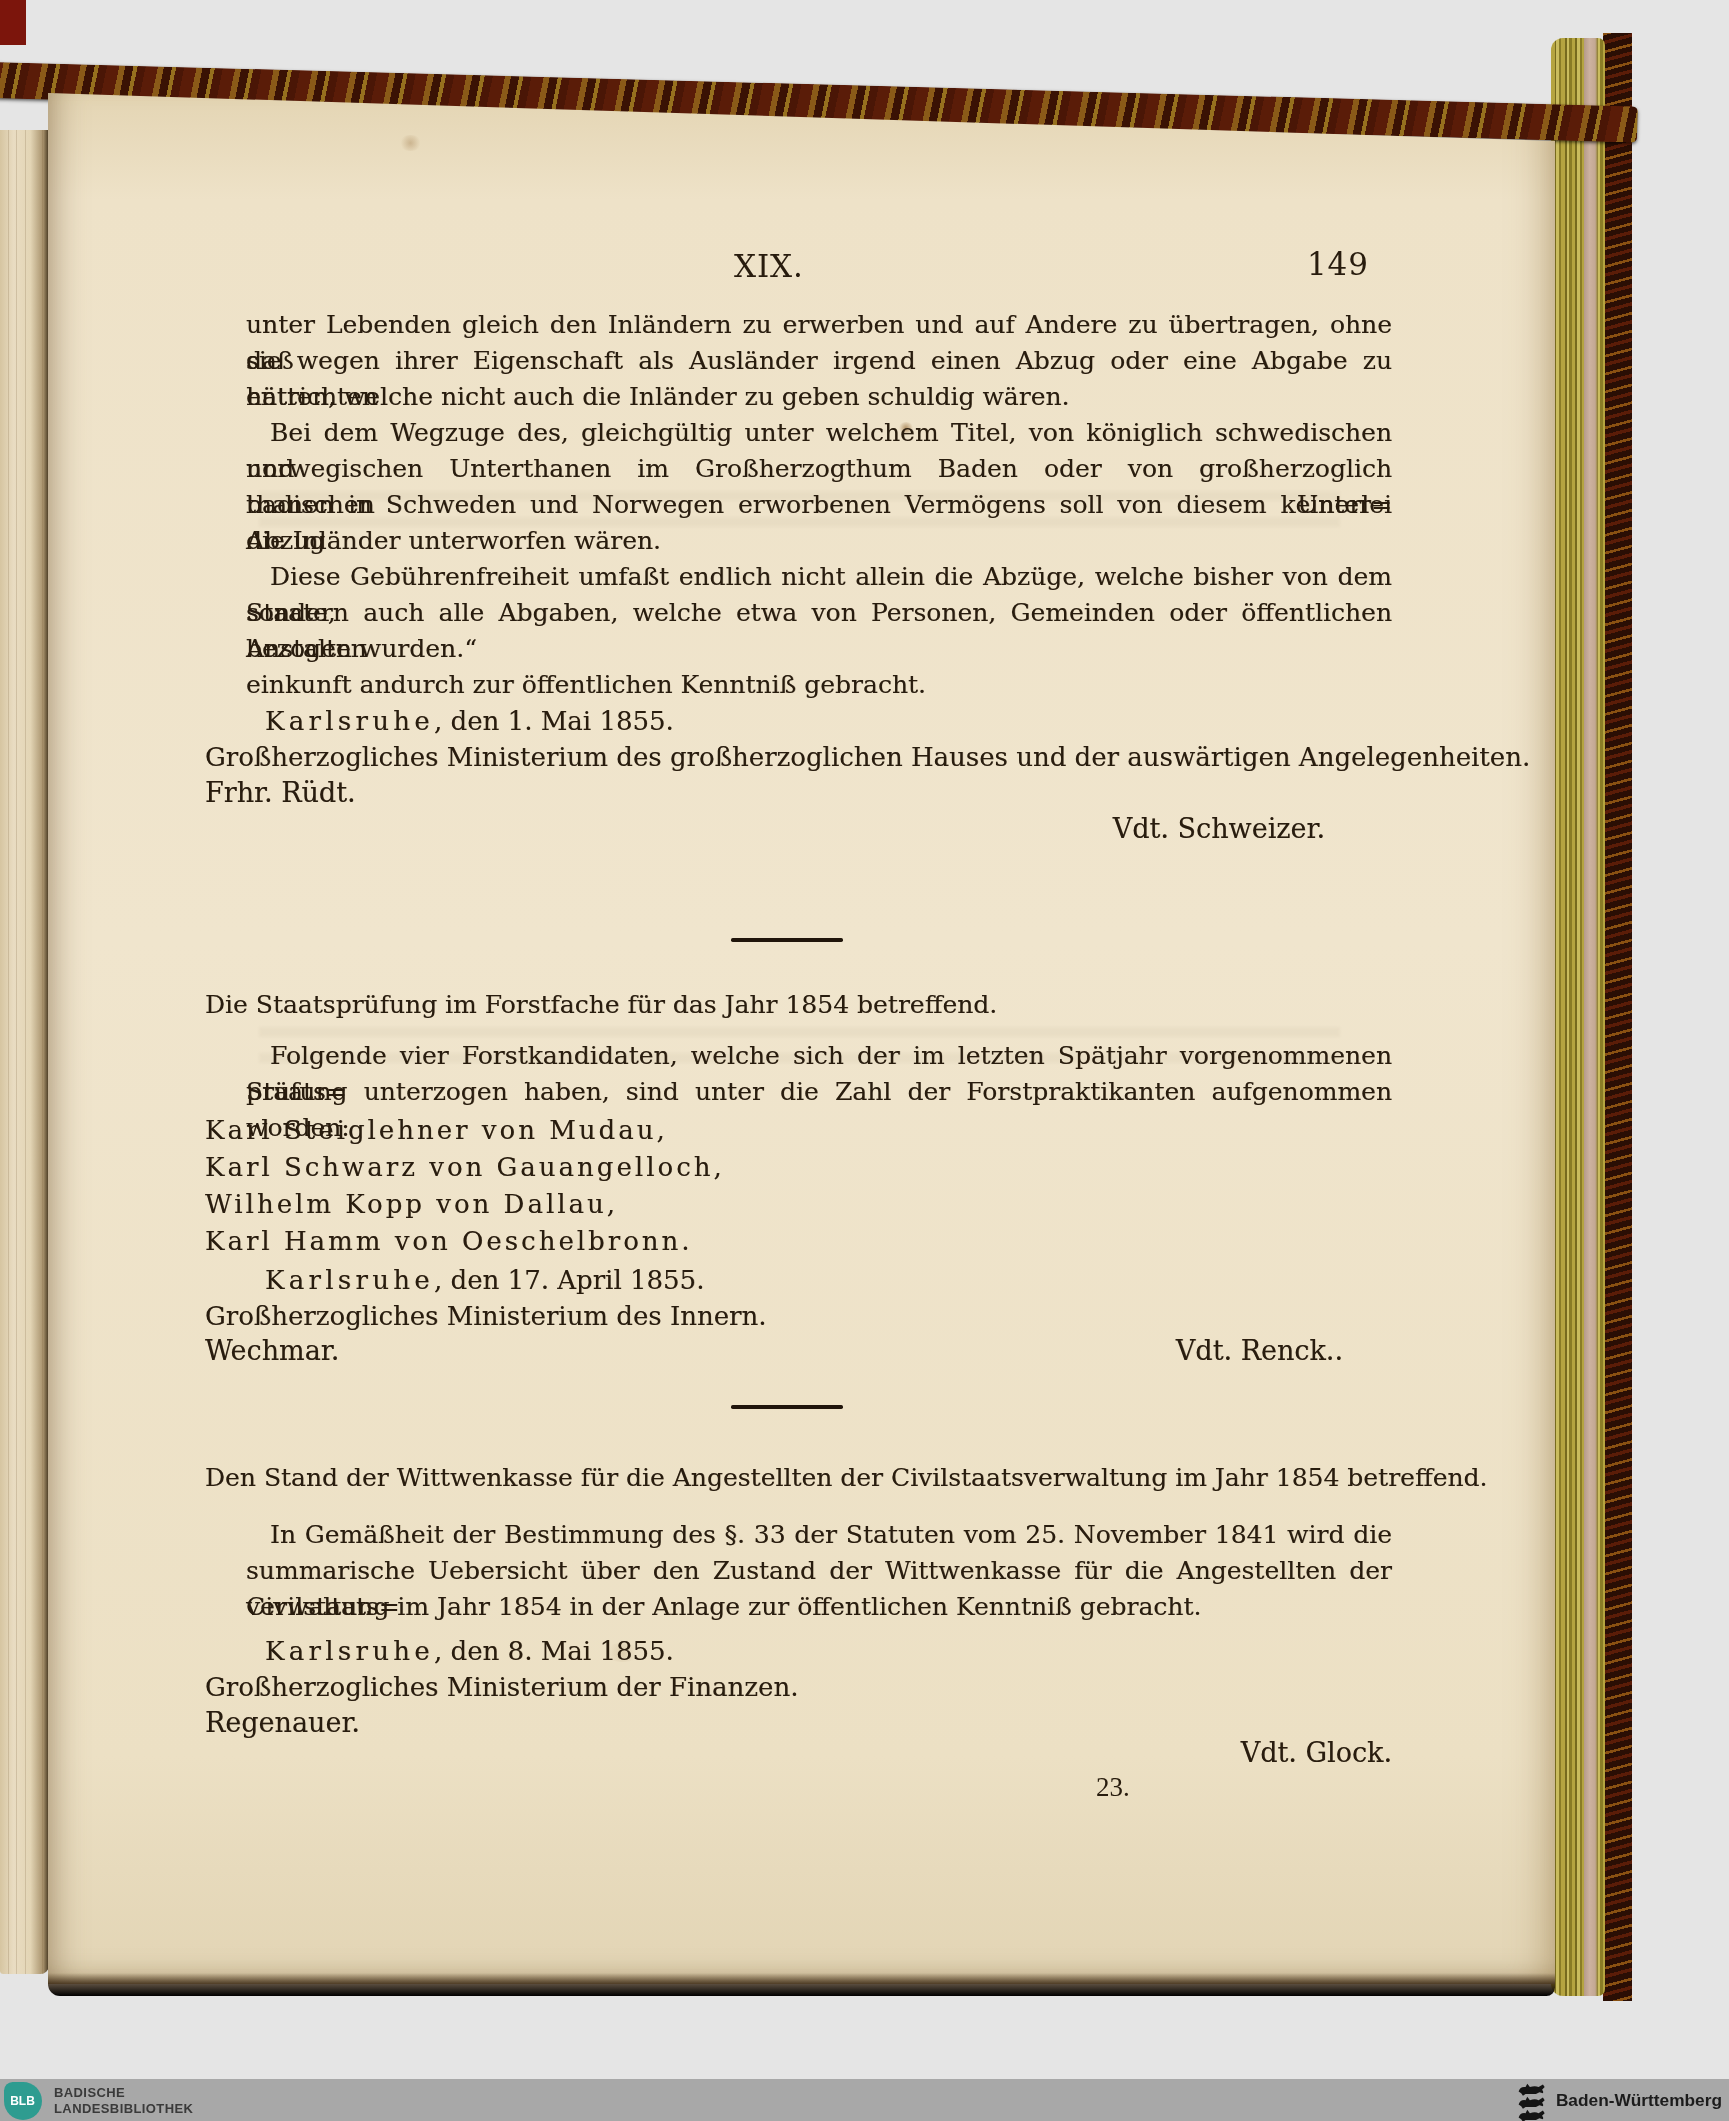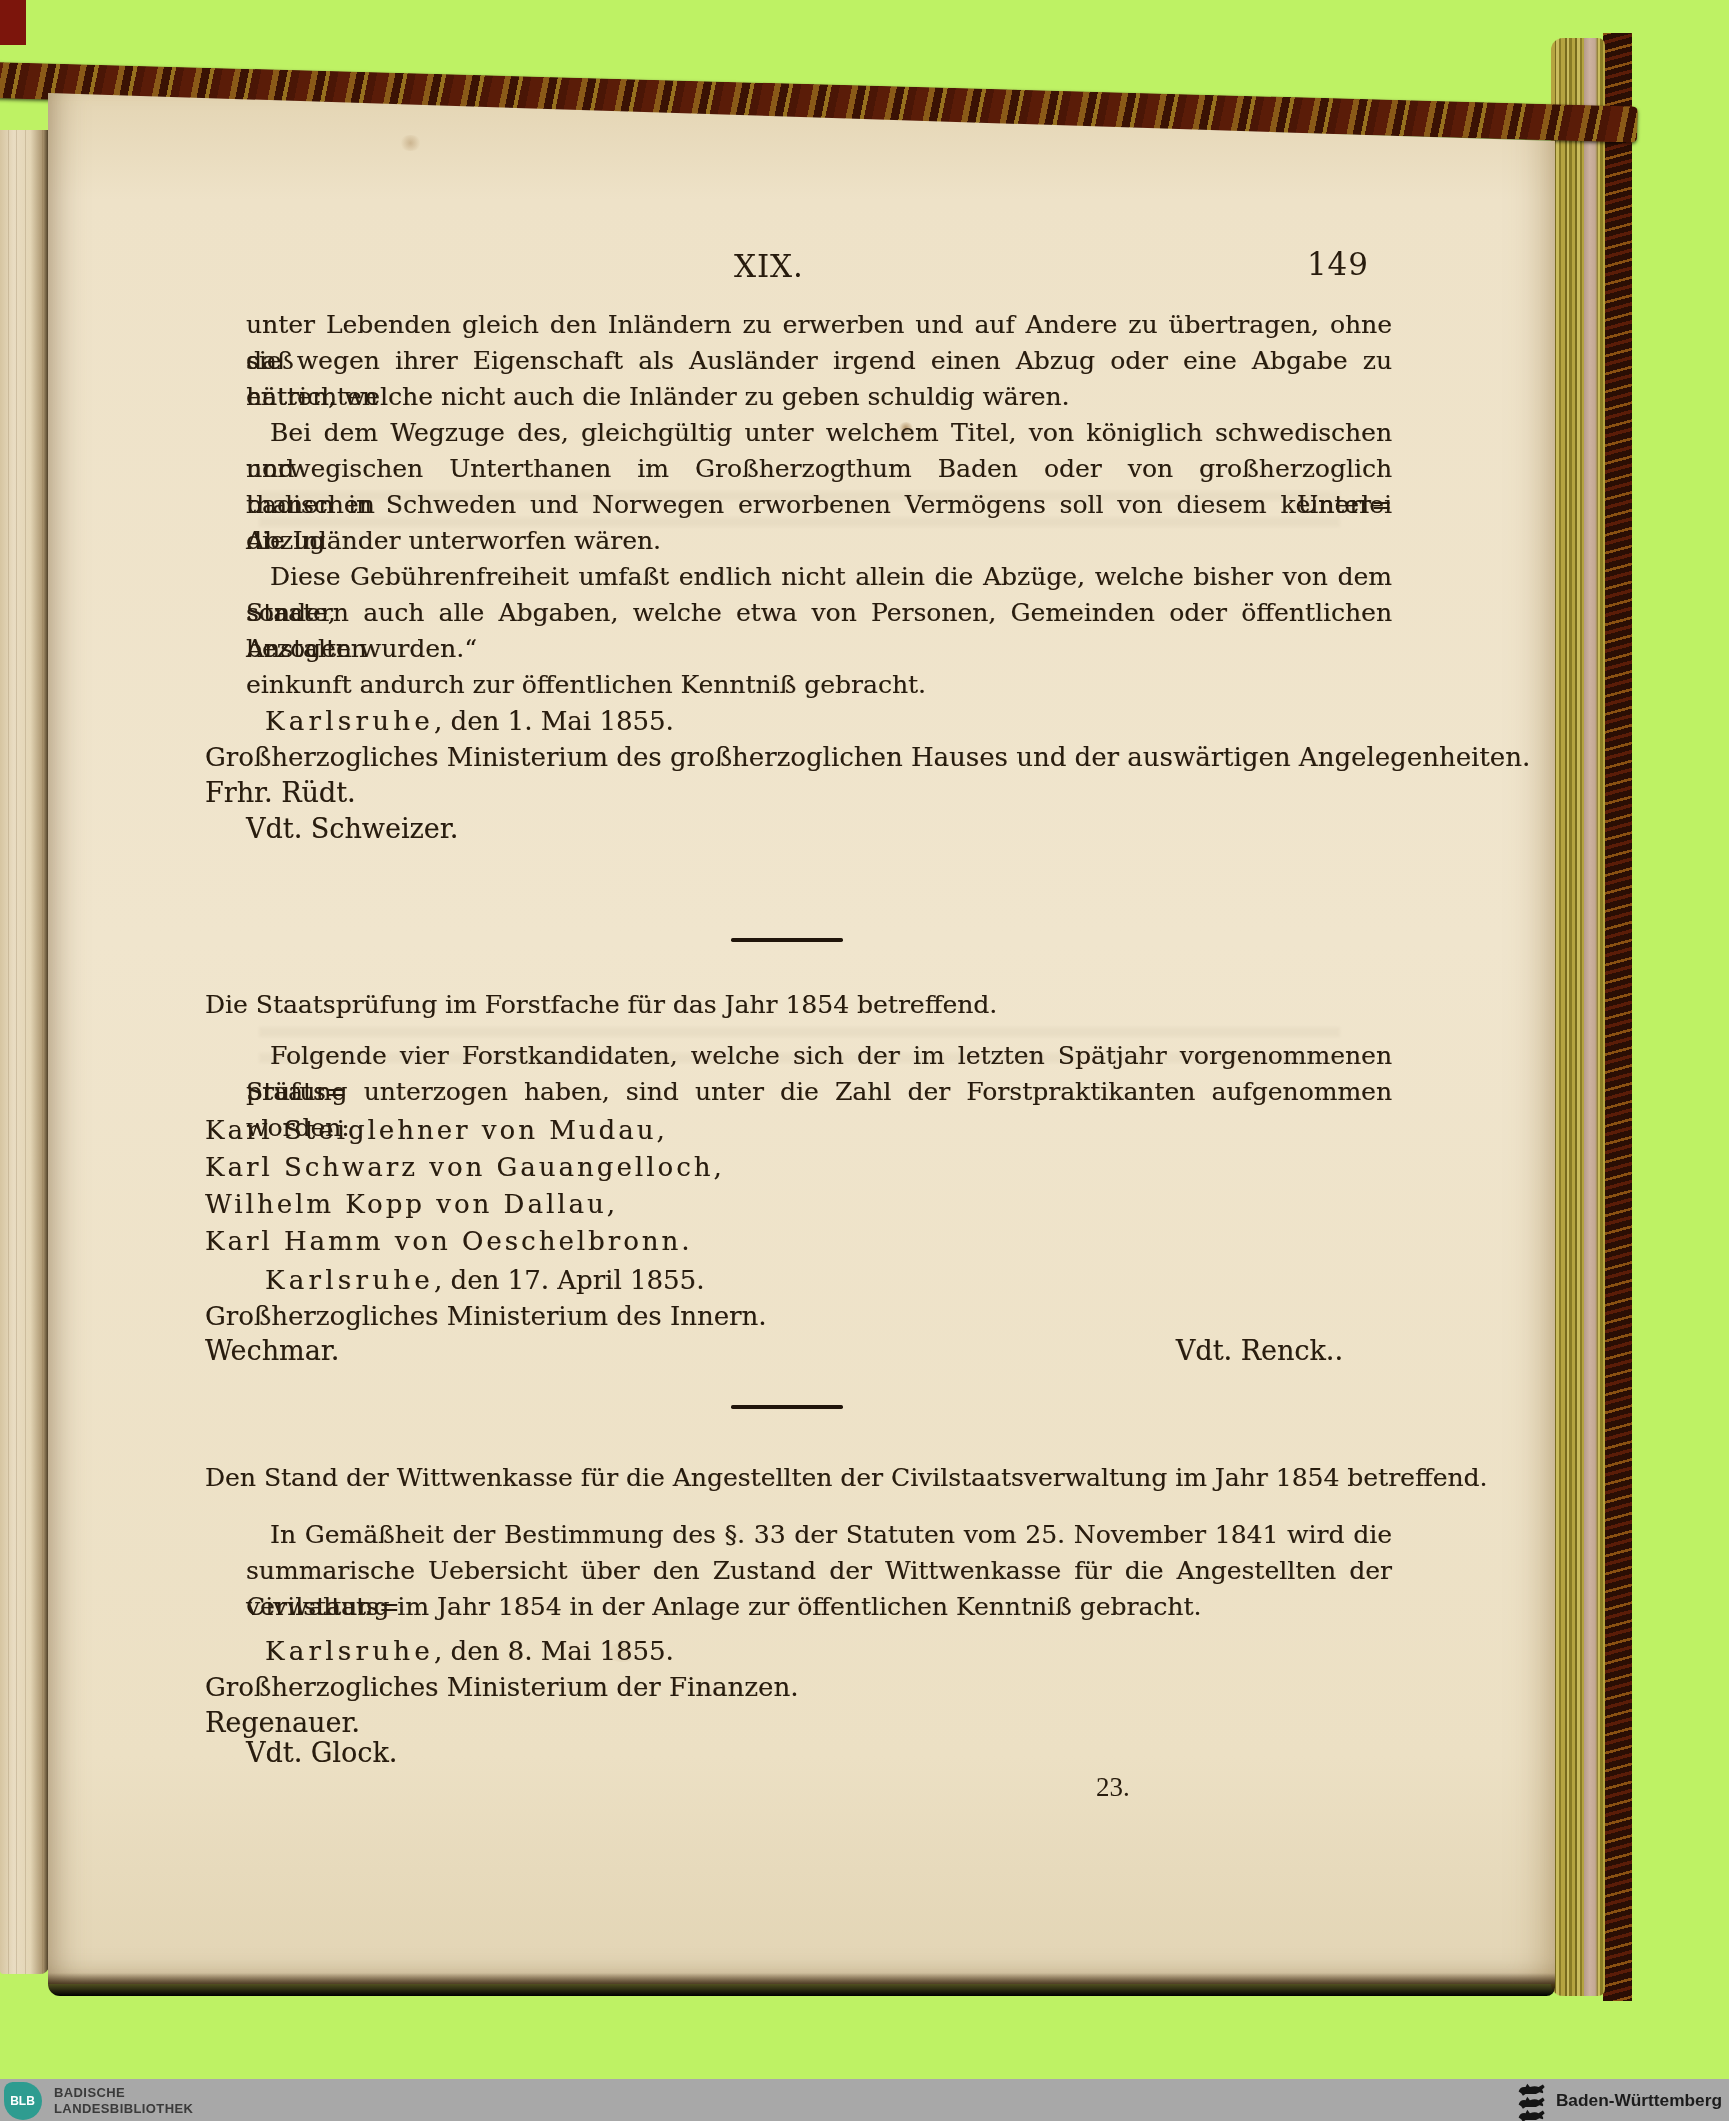--- a/index.html
+++ b/index.html
@@ -1,16 +1,16 @@
 <!DOCTYPE html>
 <html style="font-size:14px"><head>
 <meta charset="utf-8">
 <style>
   html,body{margin:0;padding:0;background:#000;}
-  #stage{position:relative;width:1729px;height:2122px;background:#bef264;overflow:hidden;
+  #stage{position:relative;width:1729px;height:2122px;background:#e5e5e5;overflow:hidden;
          font-family:"DejaVu Serif","Liberation Serif",serif;color:#281c0e;}
 
   
   .corner-patch{position:absolute;left:0;top:0;width:26px;height:45px;background:#7c150c;}
   .top-band{position:absolute;left:-8.6px;top:62px;width:1647px;height:36px;border-radius:5.2px;
     background:#6b2a0e;
     background-image:repeating-linear-gradient(100deg,#5a1c08 0 12px,#8a5a18 12px 18px,#3a1204 18px 26px,#96701e 26px 30px,#4a1606 30px 38px);
     transform:rotate(1.55deg);transform-origin:left center;box-shadow:0 1.7px 3.5px rgba(0,0,0,.6);}
   .left-edges{position:absolute;left:0;top:130px;width:49px;height:1844px;border-radius:0 0 8.6px 3.5px;
     background:linear-gradient(90deg,#d6c5a1 0,#e9dcc2 28%,#e3d5b5 62%,#a8926c 88%,#5a4a30 97%,#33281a 100%);}
@@ -40,21 +40,21 @@
 
   
   .txt{position:absolute;left:246px;width:1146px;font-size:25px;line-height:36px;
        text-shadow:0.3px 0.3px 0.2px rgba(40,25,10,.45);}
   .r{height:36px;line-height:36px;white-space:nowrap;overflow:visible;}
   .j{white-space:normal;text-align:justify;text-align-last:justify;}
   .ind{text-indent:24px;}
   .kdate{padding-left:19px;font-size:26px;}
   .kdate .place{letter-spacing:4.3px;text-align:right;}
   .ctr{transform:translateX(-41px);}
-  .rgt{}
+  .rgt{text-align:right;}
   .sig{font-size:27px;}
   .ministry{font-size:26px;}
   .names .r{height:37px;line-height:37px;font-size:26px;letter-spacing:3px;}
   .rule{position:absolute;left:731px;width:112px;height:4.3px;background:#20150b;border-radius:1.7px;}
   .pghead{position:absolute;font-size:31px;letter-spacing:0.9px;}
   .sheetnum{position:absolute;left:1096px;top:1772px;font-size:27px;font-family:Liberation Serif, serif;}
   .ghost{position:absolute;left:259px;width:1081px;height:52px;opacity:.05;filter:blur(1.7px);
          background:repeating-linear-gradient(0deg,transparent 0 8.6px,#7a6a50 8.6px 19px,transparent 19px 26px);}
 
   

